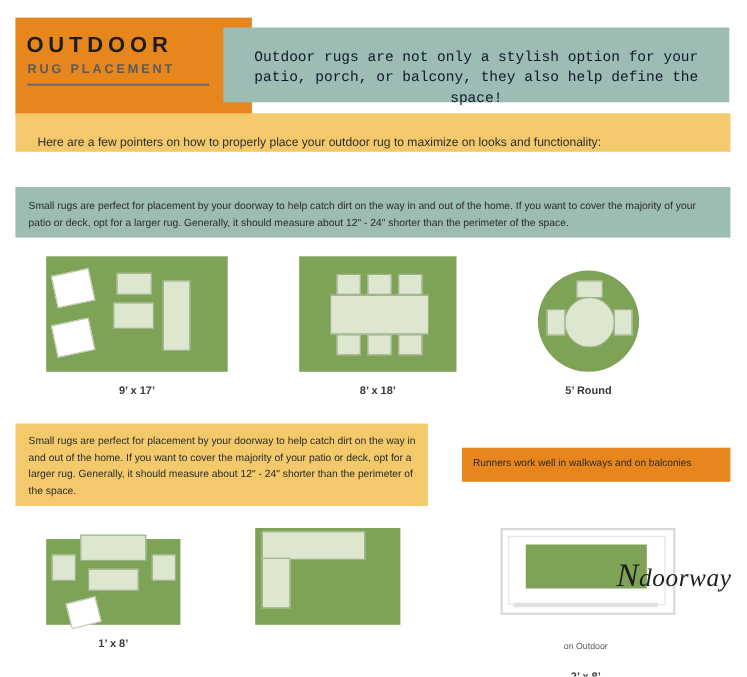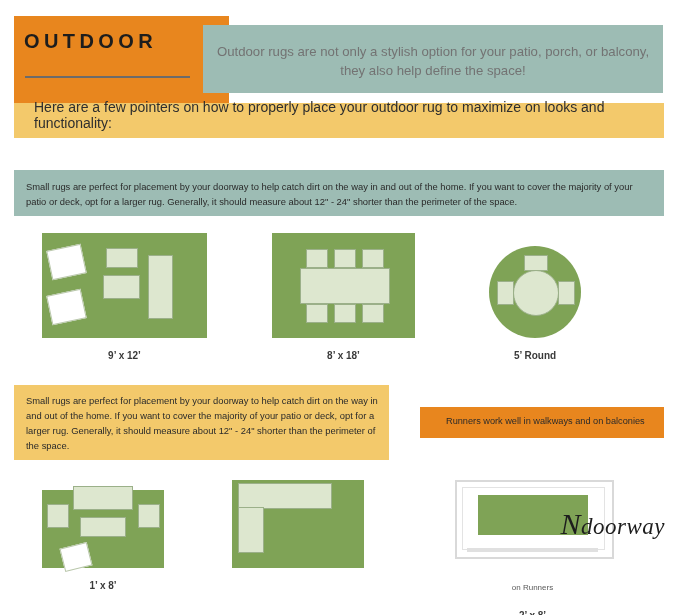--- a/index.html
+++ b/index.html
@@ -28,29 +28,29 @@
   }
   .hdr-rule{
     position:absolute;left:25px;top:76px;width:165px;height:2px;background:#6b6b6b;
   }
   .hdr-teal{
     position:absolute;left:203px;top:25px;width:460px;height:68px;
     background:#9dbcb4;
   }
   .hdr-teal-txt{
     position:absolute;left:215px;top:42px;width:436px;
-    text-align:center;font-size:13.2px;line-height:19px;color:#737373;
+    text-align:center;font-size:13.2px;line-height:19px;color:#0f172a;font-family:Liberation Mono, monospace;
   }
   .hdr-yellow{
     position:absolute;left:14px;top:103px;width:650px;height:35px;
     background:#f3c96b;
   }
   .hdr-yellow-txt{
-    position:absolute;left:34px;top:99px;width:620px;
-    font-size:14px;color:#2e2e2e;
+    position:absolute;left:34px;top:124px;width:620px;
+    font-size:11px;color:#2e2e2e;
   }
 
   
   .band-teal{
     position:absolute;left:14px;top:170px;width:650px;height:46px;
     background:#9dbcb4;
   }
   .band-teal-txt{
     position:absolute;left:26px;top:179px;width:620px;
     font-size:9.4px;line-height:15px;color:#2a2a2a;
@@ -76,21 +76,21 @@
   .band-yellow2-txt{
     position:absolute;left:26px;top:393px;width:352px;
     font-size:9.4px;line-height:15px;color:#2a2a2a;
   }
   .band-orange2{
     position:absolute;left:420px;top:407px;width:244px;height:31px;
     background:#e8861e;
   }
   .band-orange2-txt{
     position:absolute;left:430px;top:416px;width:224px;
-    font-size:9.2px;color:#2a2a2a;margin-left:16px;
+    font-size:9.2px;color:#2a2a2a;
   }
 
   
   .balcony{
     position:absolute;left:455px;top:480px;width:155px;height:75px;
     background:#ffffff;border:2px solid #d9d9d9;
   }
   .balcony-inner{
     position:absolute;left:462px;top:487px;width:141px;height:61px;
     border:1px solid #e3e3e3;background:#fff;
@@ -107,38 +107,39 @@
   }
   .logo-n{font-size:30px;}
 </style>
 </head>
 <body>
 
 <div class="sheet">
 
   <div class="hdr-orange"></div>
   <div class="hdr-title">OUTDOOR</div>
+  <div class="hdr-sub">RUG PLACEMENT</div>
   <div class="hdr-rule"></div>
 
   <div class="hdr-teal"></div>
   <div class="hdr-teal-txt">Outdoor rugs are not only a stylish option for your patio, porch, or balcony, they also help define the space!</div>
 
   <div class="hdr-yellow"></div>
   <div class="hdr-yellow-txt">Here are a few pointers on how to properly place your outdoor rug to maximize on looks and functionality:</div>
 
   <div class="band-teal"></div>
   <div class="band-teal-txt">Small rugs are perfect for placement by your doorway to help catch dirt on the way in and out of the home. If you want to cover the majority of your patio or deck, opt for a larger rug. Generally, it should measure about 12" - 24" shorter than the perimeter of the space.</div>
 
   <div class="rug" style="left:42px;top:233px;width:165px;height:105px;"></div>
   <div class="furn-w" style="left:49px;top:247px;width:33px;height:28px;transform:rotate(-12deg);"></div>
   <div class="furn-w" style="left:49px;top:292px;width:33px;height:28px;transform:rotate(-12deg);"></div>
   <div class="furn" style="left:103px;top:275px;width:35px;height:22px;"></div>
   <div class="furn" style="left:148px;top:255px;width:23px;height:62px;"></div>
   <div class="furn" style="left:106px;top:248px;width:30px;height:18px;"></div>
-  <div class="cap" style="left:42px;top:350px;width:165px;">9’ x 12’</div>
+  <div class="cap" style="left:42px;top:350px;width:165px;">9’ x 17’</div>
 
   <div class="rug" style="left:272px;top:233px;width:143px;height:105px;"></div>
   <div class="furn" style="left:300px;top:268px;width:88px;height:34px;"></div>
   <div class="furn" style="left:306px;top:249px;width:20px;height:17px;"></div>
   <div class="furn" style="left:334px;top:249px;width:20px;height:17px;"></div>
   <div class="furn" style="left:362px;top:249px;width:20px;height:17px;"></div>
   <div class="furn" style="left:306px;top:304px;width:20px;height:17px;"></div>
   <div class="furn" style="left:334px;top:304px;width:20px;height:17px;"></div>
   <div class="furn" style="left:362px;top:304px;width:20px;height:17px;"></div>
   <div class="cap" style="left:272px;top:350px;width:143px;">8’ x 18’</div>
@@ -167,19 +168,19 @@
   <div class="rug" style="left:232px;top:480px;width:132px;height:88px;"></div>
   <div class="furn" style="left:238px;top:483px;width:92px;height:24px;"></div>
   <div class="furn" style="left:238px;top:507px;width:24px;height:44px;"></div>
   <div class="cap" style="left:232px;top:572px;width:132px;margin-top:48px;">6’ x 9’</div>
 
   <div class="balcony"></div>
   <div class="balcony-inner"></div>
   <div class="rug" style="left:478px;top:495px;width:110px;height:40px;"></div>
   <div class="balcony-rail"></div>
   <div class="cap" style="left:455px;top:570px;width:155px;margin-top:40px;">2’ x 8’</div>
-  <div class="cap cap-sm" style="left:455px;top:583px;width:155px;">on Runners</div>
+  <div class="cap cap-sm" style="left:455px;top:583px;width:155px;">on Outdoor</div>
 
   <div class="logo">
     <span class="logo-n">N</span><span>doorway</span>
   </div>
 
 </div>
 
 </body></html>

